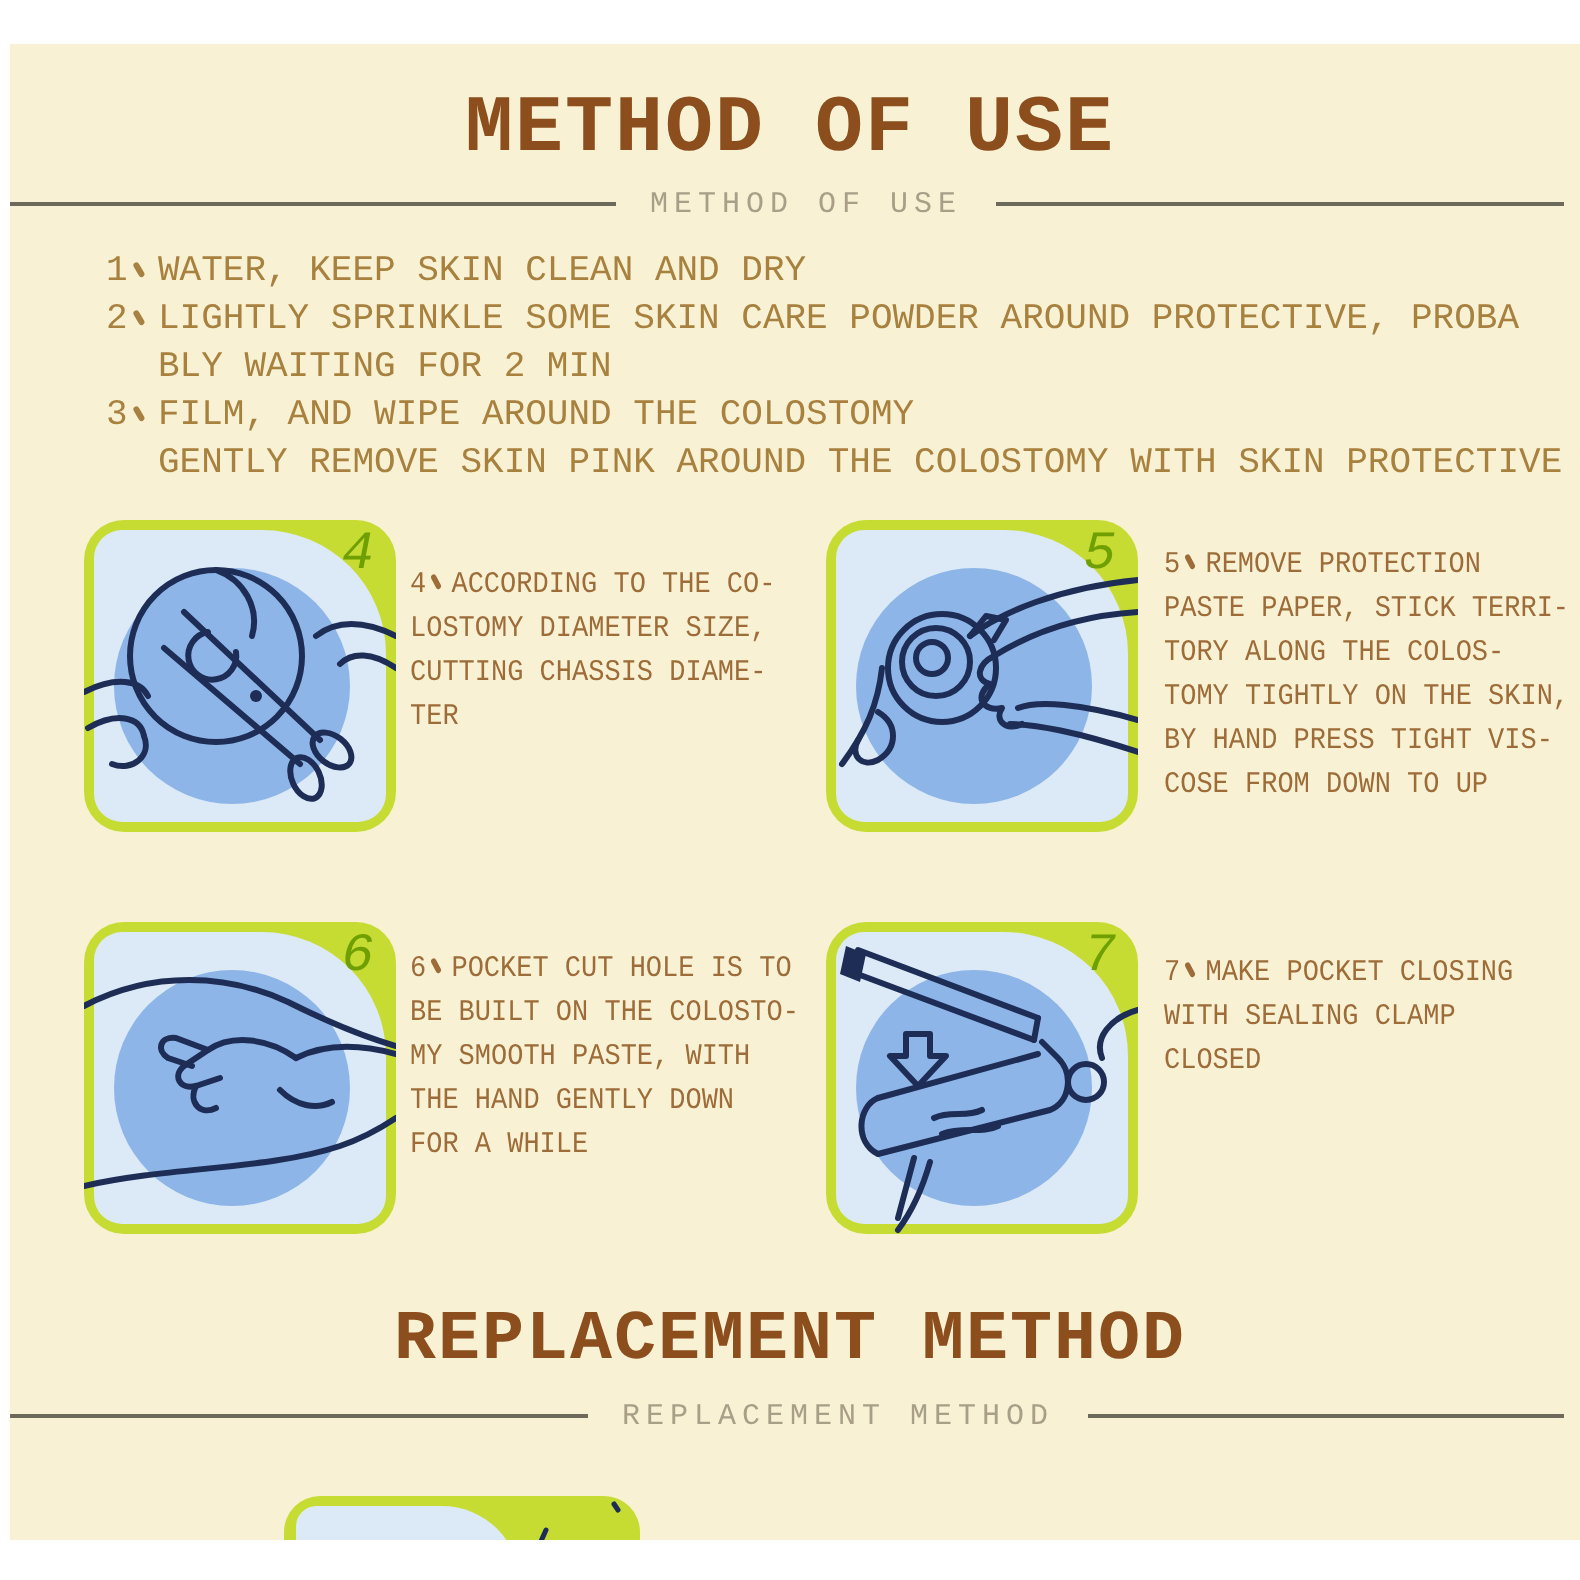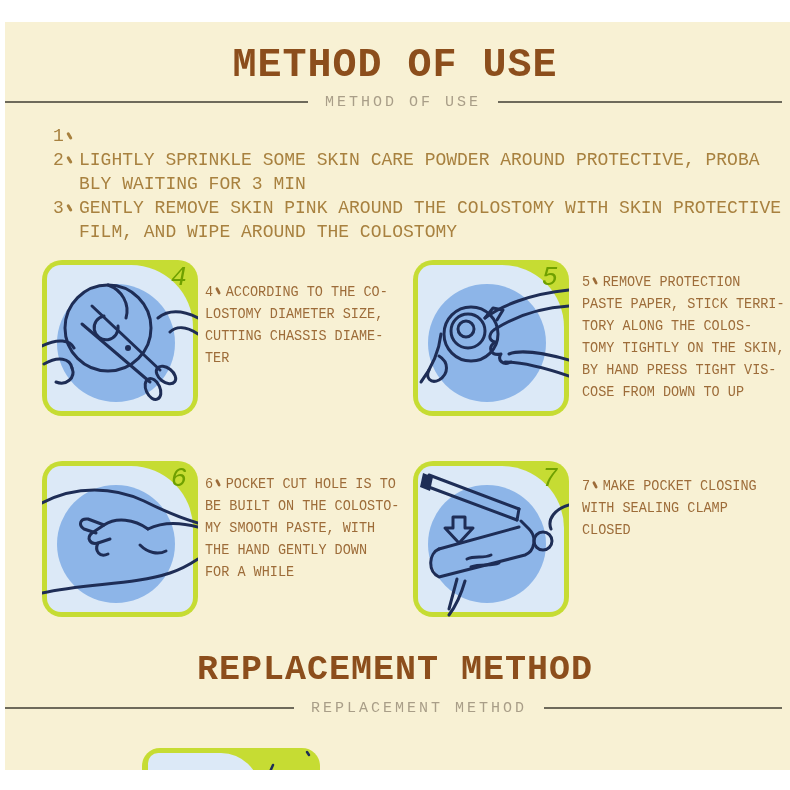--- a/index.html
+++ b/index.html
@@ -63,34 +63,35 @@
   <div class="subrow s1">
     <div class="ln ln-left"></div>
     <div class="sub-text">METHOD OF USE</div>
     <div class="ln ln-right"></div>
   </div>
 
   <div class="instr-block">
     <div class="instr-item">
       <div class="instr-num"><span>1</span><span class="cjk-comma"></span></div>
       <div>
+        <div class="tline">WATER, KEEP SKIN CLEAN AND DRY</div>
       </div>
     </div>
     <div class="instr-item">
       <div class="instr-num"><span>2</span><span class="cjk-comma"></span></div>
       <div>
         <div class="tline">LIGHTLY SPRINKLE SOME SKIN CARE POWDER AROUND PROTECTIVE, PROBA</div>
-        <div class="tline">BLY WAITING FOR 3 MIN</div>
+        <div class="tline">BLY WAITING FOR 2 MIN</div>
       </div>
     </div>
     <div class="instr-item">
       <div class="instr-num"><span>3</span><span class="cjk-comma"></span></div>
       <div>
+        <div class="tline">FILM, AND WIPE AROUND THE COLOSTOMY</div>
         <div class="tline">GENTLY REMOVE SKIN PINK AROUND THE COLOSTOMY WITH SKIN PROTECTIVE</div>
-        <div class="tline">FILM, AND WIPE AROUND THE COLOSTOMY</div>
       </div>
     </div>
   </div>
 
   <div class="step-img" style="left:42px;top:260px;">
     <div class="step-inner"></div>
     <div class="step-circle"></div>
     <svg class="step-art lineart" viewBox="0 0 156 156">
       <g stroke="#1E2D56" stroke-width="3" fill="none" stroke-linecap="round" stroke-linejoin="round">
         <circle cx="66" cy="68" r="43"></circle>

